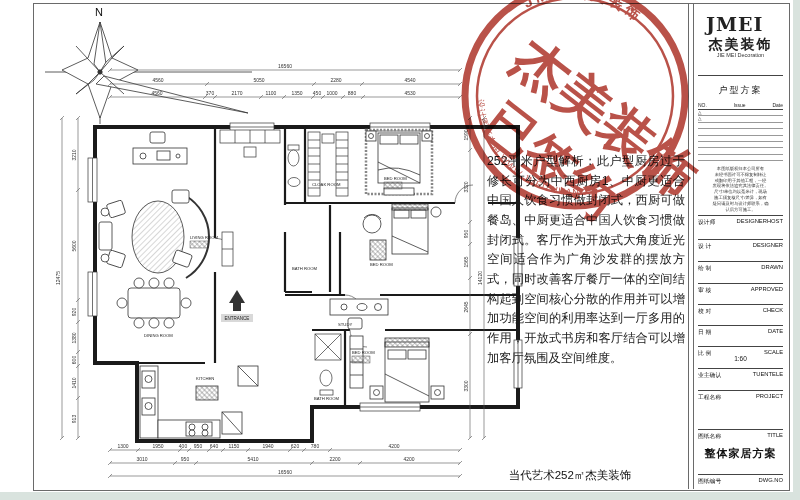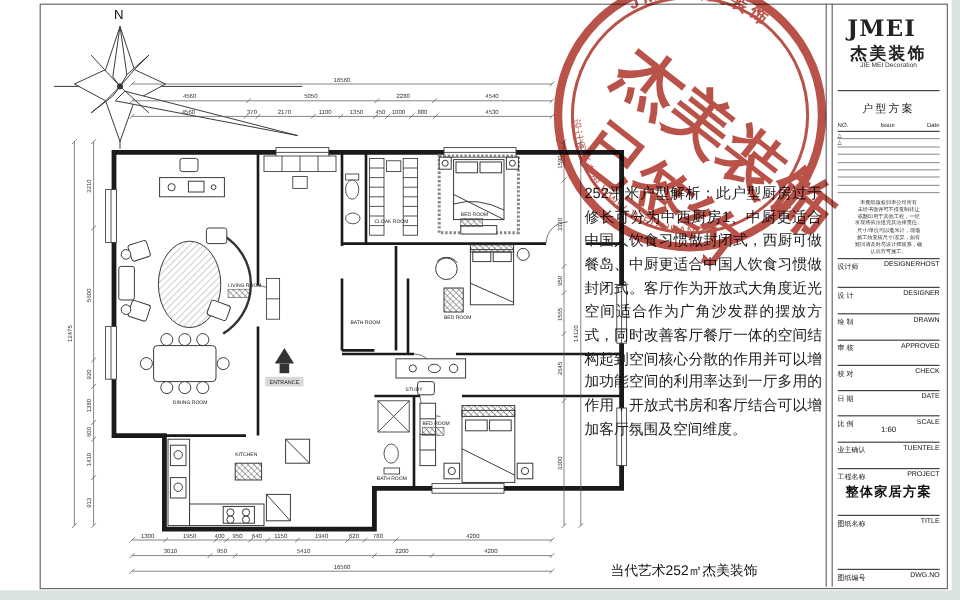--- a/index.html
+++ b/index.html
@@ -13,21 +13,21 @@
   .tb-cn{position:absolute;top:33px;left:0;width:93px;text-align:center;font-size:14px;letter-spacing:2px;font-weight:bold;}
   .tb-en{position:absolute;top:49px;left:0;width:93px;text-align:center;font-size:5.5px;color:#333;}
   .tb-line{position:absolute;left:4px;width:85px;border-top:1px solid #444;}
   .tb-branch{position:absolute;top:81px;left:0;width:93px;text-align:center;font-size:9px;letter-spacing:2px;}
   .rev{position:absolute;top:99px;left:4px;width:85px;font-size:5px;color:#222;}
   .rev-head{display:flex;justify-content:space-between;border-bottom:1px solid #444;padding-bottom:1px;}
   .rev-row{height:5.4px;border-bottom:1px solid #999;font-size:4.5px;line-height:5px;}
   .disc{position:absolute;top:163px;left:6px;width:81px;font-size:4.3px;line-height:1.35;color:#333;text-align:center;}
   .tb-row{position:absolute;left:4px;width:85px;border-top:1px solid #444;font-size:5.8px;padding-top:2px;display:flex;justify-content:space-between;color:#111;}
   .tb-val{position:absolute;left:4px;width:85px;text-align:center;font-size:6.5px;color:#111;}
-  .tb-proj{position:absolute;left:0;width:93px;text-align:center;font-size:11px;font-weight:bold;letter-spacing:1px;color:#111;}
+  .tb-proj{position:absolute;left:0;width:93px;text-align:center;font-size:11px;font-weight:bold;letter-spacing:1px;color:#111;margin-top:44px;}
   
   .desc{position:absolute;left:487px;top:152px;width:198px;font-size:12.3px;line-height:1.6;color:#1c1c1c;text-align:justify;z-index:3;}
   
   .btitle{position:absolute;left:480px;top:468px;width:180px;text-align:center;font-size:11.5px;color:#111;z-index:3;}
   
   .stamp{position:absolute;left:443px;top:-22px;z-index:5;mix-blend-mode:multiply;opacity:.88;pointer-events:none;}
   svg text{font-family:"Liberation Sans",sans-serif;}
   .plan-svg{position:absolute;left:0;top:0;z-index:2;}
 </style>
 </head>

